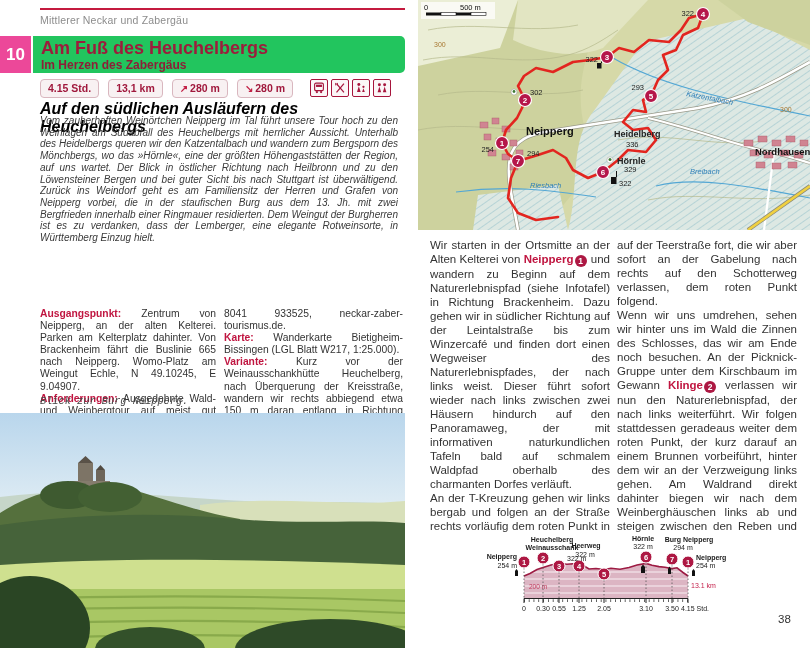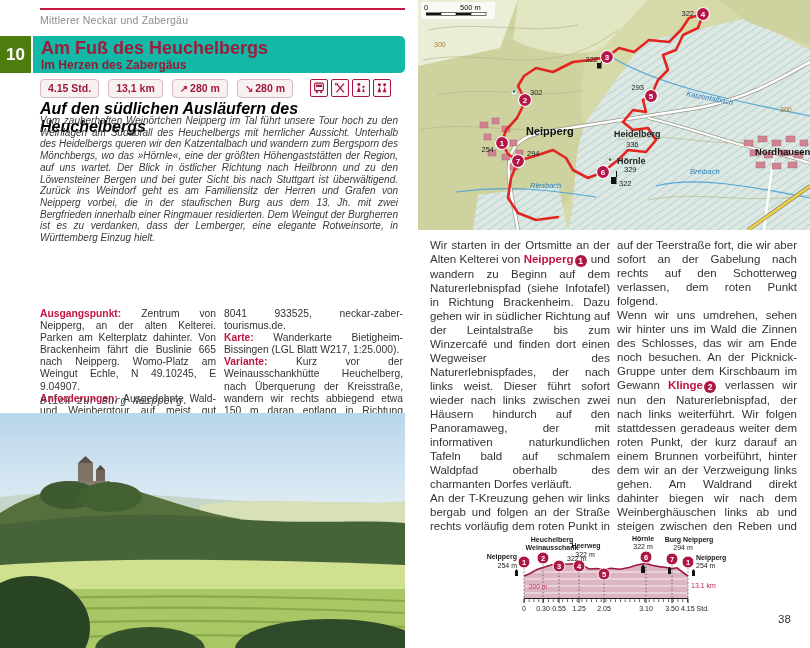--- a/index.html
+++ b/index.html
@@ -2,23 +2,23 @@
 <html lang="de"><head>
 <meta charset="utf-8">
 <style>
   html,body{margin:0;padding:0;background:#ffffff;}
   #page{position:relative;width:810px;height:648px;background:#ffffff;overflow:hidden;
         font-family:"Liberation Sans",sans-serif;color:#222;}
   .abs{position:absolute;}
   
   .top-rule{left:40px;top:8px;width:365px;height:2px;background:#c41a3f;}
   .region{left:40px;top:14px;width:365px;font-size:10.5px;color:#8c8c8c;letter-spacing:.2px;}
-  .numbox{left:0;top:36px;width:31px;height:37px;background:#4d7c0f;color:#fff;
+  .numbox{left:0;top:36px;width:31px;height:37px;background:#ec4899;color:#fff;
           display:flex;align-items:center;justify-content:center;font-size:17px;font-weight:bold;}
-  .titlebox{left:33px;top:36px;width:372px;height:37px;background:#14b8a6;border-radius:0 5px 5px 0;
+  .titlebox{left:33px;top:36px;width:372px;height:37px;background:#22c55e;border-radius:0 5px 5px 0;
             padding:3px 0 0 8px;box-sizing:border-box;}
   .title{font-size:18px;font-weight:bold;color:#9c1d3c;line-height:19px;}
   .subtitle{font-size:12px;font-weight:bold;color:#8d1f38;line-height:14px;}
   
   .stats{left:40px;top:79px;width:365px;height:18px;display:flex;gap:9px;align-items:center;}
   .pill{height:17px;border:1px solid #d9b7bf;background:#f8f1f2;border-radius:4px;
         display:inline-flex;align-items:center;padding:0 7px;font-size:10.5px;font-weight:bold;color:#a0183c;gap:2px;}
   .pill .arr{color:#c22045;font-size:10px;}
   .badges{left:310px;top:79px;display:flex;gap:3px;}
   .badge{width:16px;height:16px;border:1px solid #a6153c;border-radius:2px;background:#fbf6f7;

